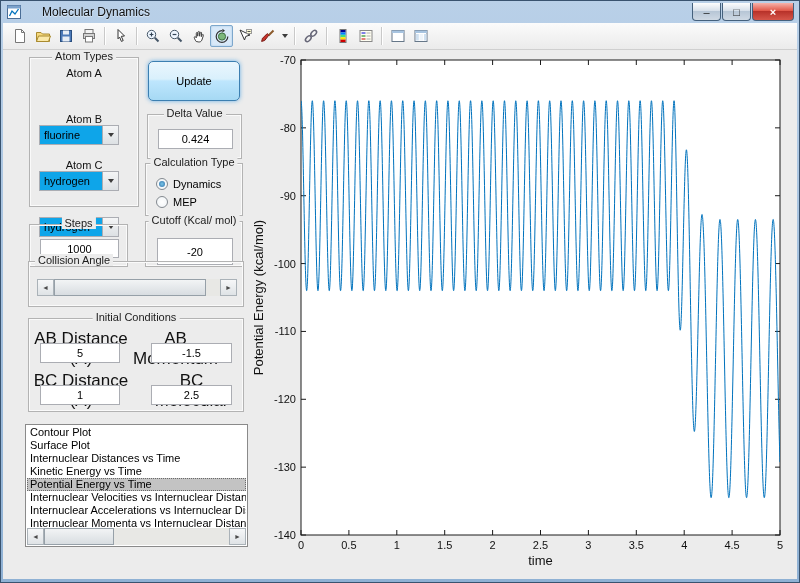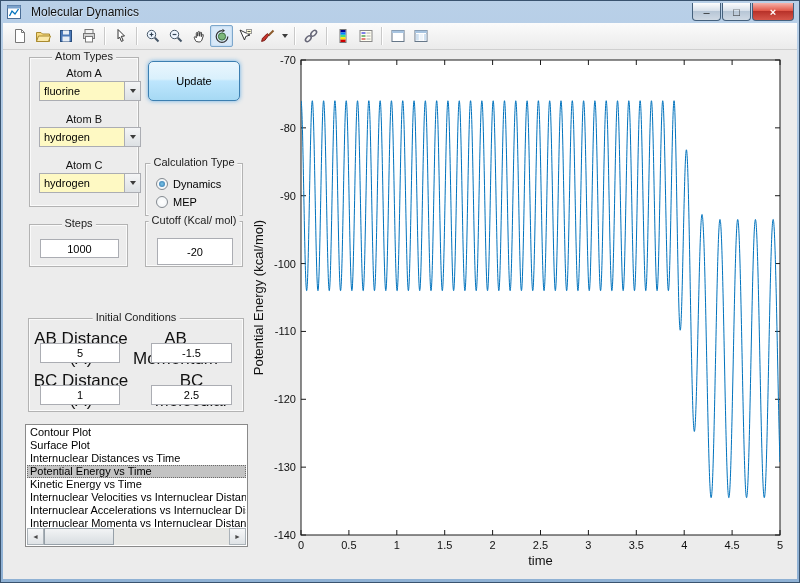--- a/index.html
+++ b/index.html
@@ -1,20 +1,20 @@
 <!DOCTYPE html>
 <html><head>
 <meta charset="utf-8">
 <style>
   *{margin:0;padding:0;box-sizing:border-box;}
   html,body{width:800px;height:583px;overflow:hidden;font-family:"Liberation Sans",sans-serif;}
   .window{position:relative;width:800px;height:583px;border:1px solid #39536f;
           background:linear-gradient(#b9d0e8,#8fb1d4);padding:0 2px 3px 2px;}
   
-  .titlebar{height:22px;display:flex;align-items:center;gap:9px;padding:0 3px;}
+  .titlebar{height:22px;display:flex;align-items:center;gap:20px;padding:0 3px;}
   .app-icon{width:16px;height:16px;display:inline-flex;}
   .title{font-size:12px;color:#101010;text-shadow:0 1px 1px rgba(255,255,255,.6);}
   .win-controls{margin-left:auto;display:flex;}
   .wbtn{width:29px;height:18px;border:1px solid #44607c;border-top:none;border-radius:0 0 4px 4px;
         background:linear-gradient(#fdfdfd,#d7e0ea 45%,#b7c6d6 50%,#cfd9e4);
         display:flex;align-items:center;justify-content:center;font-size:11px;color:#222;margin-left:1px;}
   .wbtn.close{width:42px;background:linear-gradient(#f7b3aa,#e2594a 45%,#b8322a 50%,#d6564a);color:#fff;font-weight:bold;}
   
   .toolbar{height:27px;background:linear-gradient(#fbfbfb,#ebebeb);border-bottom:1px solid #cfcfcf;
            display:flex;align-items:center;padding:0 5px;}
@@ -26,22 +26,22 @@
   
   .content{position:relative;width:794px;height:529px;background:#ececec;}
   
   .gbox{position:absolute;border:1px solid #b3b3b3;box-shadow:inset 0 0 0 1px #fafafa;}
   .gtitle{position:absolute;top:-8px;font-size:11px;color:#1c1c1c;background:#ececec;padding:0 3px;white-space:nowrap;}
   .gtitle.center{left:50%;transform:translateX(-50%);}
   .gtitle.left{left:6px;}
   .plabel{position:absolute;left:0;width:100%;text-align:center;font-size:11px;color:#111;}
   .halflabel{position:absolute;text-align:center;font-size:17px;color:#111;}
   
-  .combo{position:absolute;left:9px;width:102px;height:20px;background:#fef9c3;border:1px solid #abadb3;
-         display:flex;align-items:stretch;}
+  .combo{position:absolute;left:9px;width:80px;height:20px;background:#0ea5e9;border:1px solid #abadb3;
+         display:flex;align-items:stretch;margin-top:44px;}
   .ctext{flex:1;font-size:11px;padding-left:4px;display:flex;align-items:center;overflow:hidden;white-space:nowrap;}
   .cbtn{width:16px;background:linear-gradient(#f4f5f6,#dde1e4);border-left:1px solid #abadb3;
         display:flex;align-items:center;justify-content:center;}
   .arr{width:0;height:0;border-left:3px solid transparent;border-right:3px solid transparent;border-top:4px solid #3c3c3c;}
   
   .efield{position:absolute;background:#fff;border:1px solid #abadb3;font-size:11px;
           display:flex;align-items:center;justify-content:center;}
   
   .update-btn{position:absolute;left:145px;top:11px;width:92px;height:40px;border:1px solid #3c7fb1;border-radius:5px;
           background:linear-gradient(#eaf6fd,#d9f0fc 45%,#bee6fd 50%,#a6d9f4);
@@ -234,20 +234,24 @@
       <div class="combo" style="top:115px;">
         <span class="ctext">hydrogen</span>
         <span class="cbtn">
             <span class="arr"></span>
           </span>
       </div>
     </div>
 
     <div class="update-btn">Update</div>
 
+    <div class="gbox" style="left:144px;top:64px;width:95px;height:45px;">
+      <span class="gtitle center">Delta Value</span>
+      <div class="efield" style="left:10px;top:14px;width:75px;height:20px;">0.424</div>
+    </div>
 
     <div class="gbox" style="left:142px;top:113px;width:98px;height:53px;">
       <span class="gtitle center">Calculation Type</span>
       <div class="radio-row" style="top:13px;">
         <span class="rdot sel"></span>
         <span>Dynamics</span>
       </div>
       <div class="radio-row" style="top:31px;">
         <span class="rdot"></span>
         <span>MEP</span>
@@ -257,40 +261,48 @@
     <div class="gbox" style="left:26px;top:174px;width:99px;height:43px;">
       <span class="gtitle center">Steps</span>
       <div class="efield" style="left:10px;top:14px;width:79px;height:19px;">1000</div>
     </div>
 
     <div class="gbox" style="left:142px;top:171px;width:98px;height:46px;">
       <span class="gtitle center">Cutoff (Kcal/ mol)</span>
       <div class="efield" style="left:11px;top:16px;width:76px;height:27px;">-20</div>
     </div>
 
+    <div class="gbox" style="left:25px;top:211px;width:216px;height:46px;">
+      <span class="gtitle left">Collision Angle</span>
+      <div class="hscroll" style="left:8px;top:17px;width:200px;">
+        <div class="sbtn" style="left:0;">◄</div>
+        <div class="sthumb" style="left:17px;width:152px;"></div>
+        <div class="sbtn" style="left:183px;">►</div>
+      </div>
+    </div>
 
     <div class="gbox" style="left:25px;top:268px;width:216px;height:94px;">
       <span class="gtitle center">Initial Conditions</span>
       <div class="halflabel" style="left:2px;top:10px;width:100px;">AB Distance (A)</div>
       <div class="halflabel" style="left:99px;top:10px;width:95px;">AB Momentum</div>
       <div class="efield" style="left:11px;top:24px;width:80px;height:20px;">5</div>
       <div class="efield" style="left:122px;top:24px;width:81px;height:20px;">-1.5</div>
       <div class="halflabel" style="left:2px;top:52px;width:100px;">BC Distance (A)</div>
       <div class="halflabel" style="left:115px;top:52px;width:95px;">BC Molecular</div>
       <div class="efield" style="left:11px;top:66px;width:80px;height:20px;">1</div>
       <div class="efield" style="left:122px;top:66px;width:81px;height:20px;">2.5</div>
     </div>
 
     <div class="listbox">
       <div class="litems" id="list-items">
           <div class="litem">Contour Plot</div>
           <div class="litem">Surface Plot</div>
           <div class="litem">Internuclear Distances vs Time</div>
+          <div class="litem">Kinetic Energy vs Time</div>
           <div class="litem selected">Potential Energy vs Time</div>
-          <div class="litem">Kinetic Energy vs Time</div>
           <div class="litem">Internuclear Velocities vs Internuclear Distance</div>
           <div class="litem">Internuclear Accelerations vs Internuclear Distance</div>
           <div class="litem">Internuclear Momenta vs Internuclear Distance</div>
         </div>
       <div class="hscroll lb-hscroll">
         <div class="sbtn" style="left:0;">◄</div>
         <div class="sthumb" style="left:17px;width:70px;"></div>
         <div class="sbtn" style="left:202px;">►</div>
       </div>
     </div>

